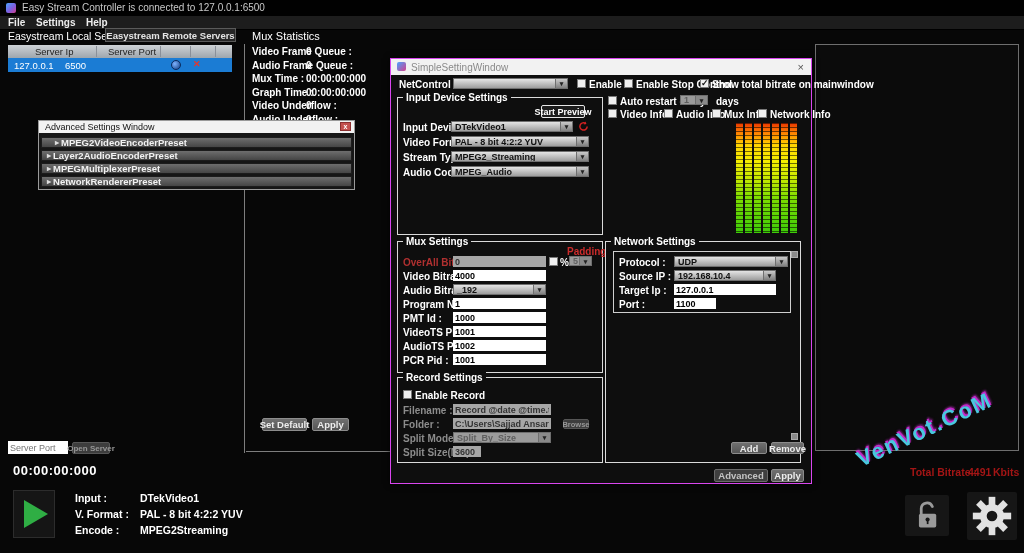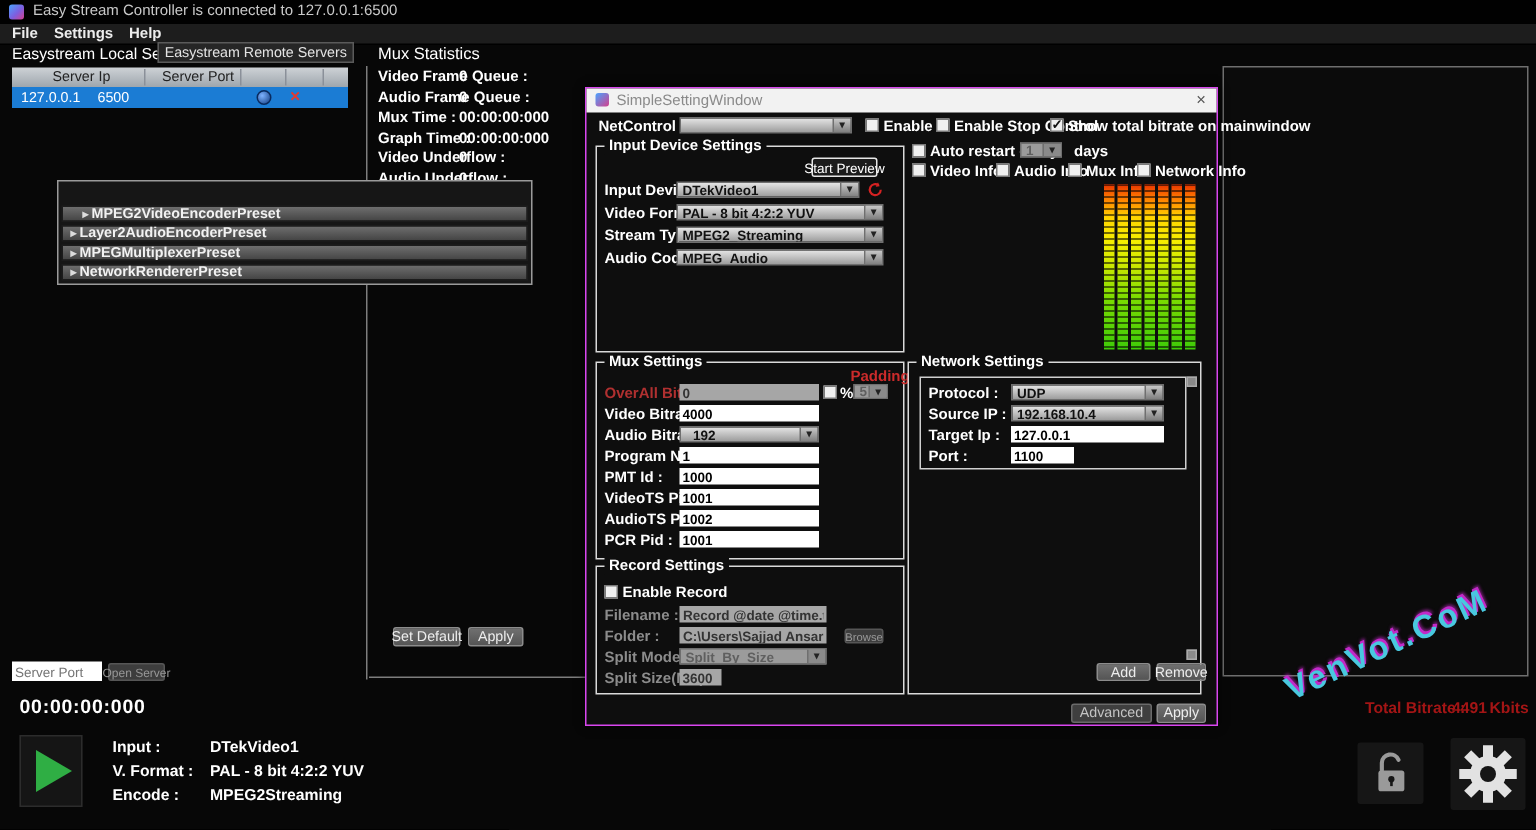--- a/index.html
+++ b/index.html
@@ -25,21 +25,21 @@
   .dd.dis{background:#9b9b9b;color:#5f5f5f;}
   .dd.dis .da{background:#8a8a8a;}
   .tf{position:absolute;height:11px;background:#fff;border:none;outline:none;font-family:"Liberation Sans",sans-serif;
       font-size:9px;font-weight:bold;color:#000;padding:0 2px;box-sizing:border-box;}
   .tf.dis{background:#a6a6a6;color:#333;}
   .cb{position:absolute;width:9px;height:9px;background:#f0f0f0;border:1px solid #7a7a7a;box-sizing:border-box;}
   .cb.checked::after{content:"✓";display:block;font-size:9px;font-weight:bold;color:#111;line-height:7px;}
   .grp{position:absolute;border:1px solid #dadada;box-sizing:border-box;}
   .gt{position:absolute;top:-6px;left:5px;background:#0e0e0e;padding:0 3px;font-size:10px;font-weight:bold;
       color:#fff;white-space:nowrap;line-height:11px;}
-  .btn{position:absolute;display:flex;align-items:center;justify-content:center;font-size:9.5px;font-weight:normal;
+  .btn{position:absolute;display:flex;align-items:center;justify-content:center;font-size:9.5px;font-weight:bold;
       color:#ededed;background:linear-gradient(#707070,#555);border:1px solid #8c8c8c;box-sizing:border-box;
       border-radius:2px;white-space:nowrap;}
   .btn.darkbtn{background:#1c1c1c;border:1px solid #e6e6e6;color:#fff;}
   .btn.disbtn{background:#3d3d3d;border:1px solid #565656;color:#979797;}
   
   #tblhead{position:absolute;left:8px;top:45px;width:224px;height:13px;
       background:linear-gradient(#ced2d6,#9ea6ad);color:#222;}
   #tblhead .h{position:absolute;top:1px;font-size:9.5px;}
   #tblhead .sep{position:absolute;top:1px;width:1px;height:11px;background:#8a9099;}
   #selrow{position:absolute;left:8px;top:58px;width:224px;height:14px;background:#1b7cd4;}
@@ -141,20 +141,24 @@
   <div class="lb" style="left:252px;top:100px">Video Underflow :</div>
   <div class="lb" style="left:306px;top:100px">0</div>
   <div class="lb" style="left:252px;top:114px">Audio Underflow :</div>
   <div class="lb" style="left:306px;top:114px">0</div>
   <div class="btn" style="left:262px;top:418px;width:45px;height:13px">Set Default</div>
   <div class="btn" style="left:312px;top:418px;width:37px;height:13px">Apply</div>
 
   <div id="graphpanel"></div>
 
   <div id="advwin">
+    <div class="wtitle">
+      <span class="tt">Advanced Settings Window</span>
+      <span class="close">x</span>
+    </div>
     <div class="preset ind" style="top:16px">MPEG2VideoEncoderPreset</div>
     <div class="preset" style="top:29px">Layer2AudioEncoderPreset</div>
     <div class="preset" style="top:55px">NetworkRendererPreset</div>
     <div class="preset" style="top:42px">MPEGMultiplexerPreset</div>
   </div>
 
   <div id="setwin">
     <div class="wtitle">
       <span class="wicon"></span>
       <span class="tt">SimpleSettingWindow</span>
@@ -275,21 +279,21 @@
       <span class="da"></span>
     </div>
     <div class="lb dim" style="left:12px;top:388px">Split Size(MB) :</div>
     <input class="tf dis" style="left: 62px; top: 387px; width: 28px;" value="3600">
 
     <div class="grp" style="left:214px;top:182px;width:196px;height:222px">
       <span class="gt">Network Settings</span>
     </div>
     <div class="grp" style="left:222px;top:192px;width:178px;height:62px;border-color:#cfcfcf"></div>
     <div class="lb" style="left:228px;top:198px">Protocol :</div>
-    <div class="dd" style="left:283px;top:197px;width:102px">
+    <div class="dd" style="left:283px;top:197px;width:114px">
       <span>UDP</span>
       <span class="da"></span>
     </div>
     <div class="lb" style="left:228px;top:212px">Source IP :</div>
     <div class="dd" style="left:283px;top:211px;width:102px">
       <span>192.168.10.4</span>
       <span class="da"></span>
     </div>
     <div class="lb" style="left:228px;top:226px">Target Ip :</div>
     <input class="tf" style="left: 283px; top: 225px; width: 102px;" value="127.0.0.1">

